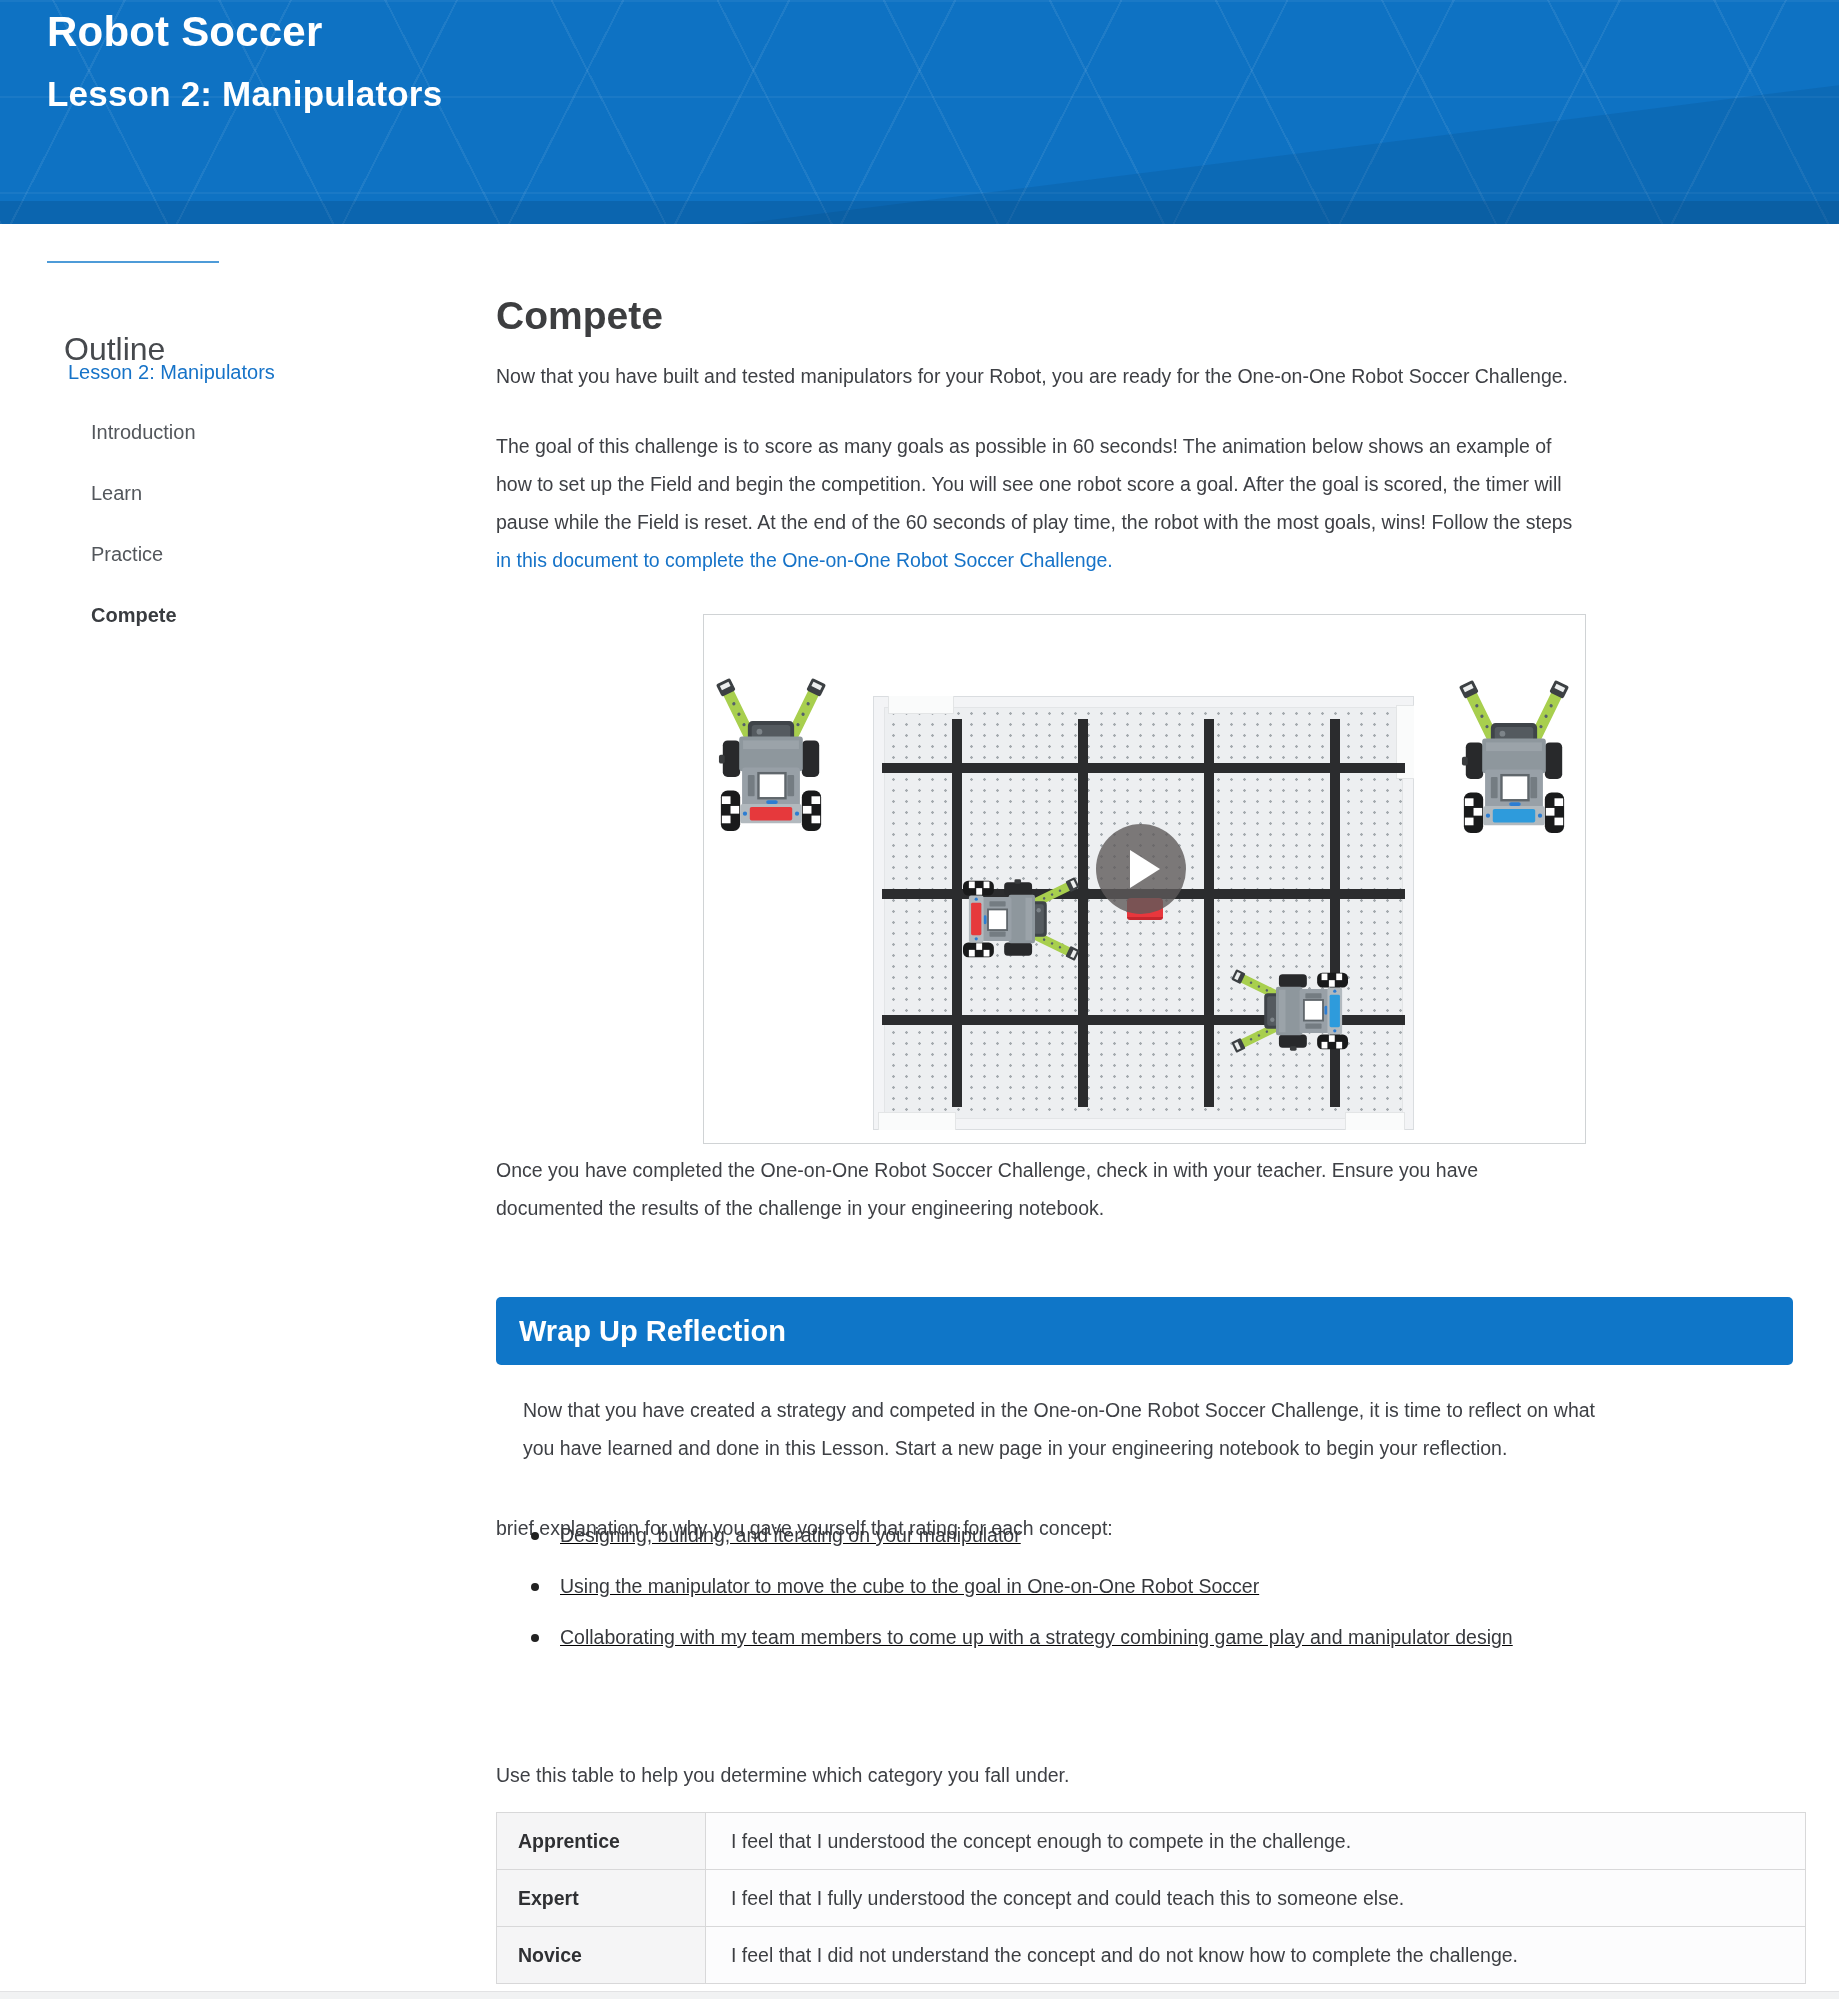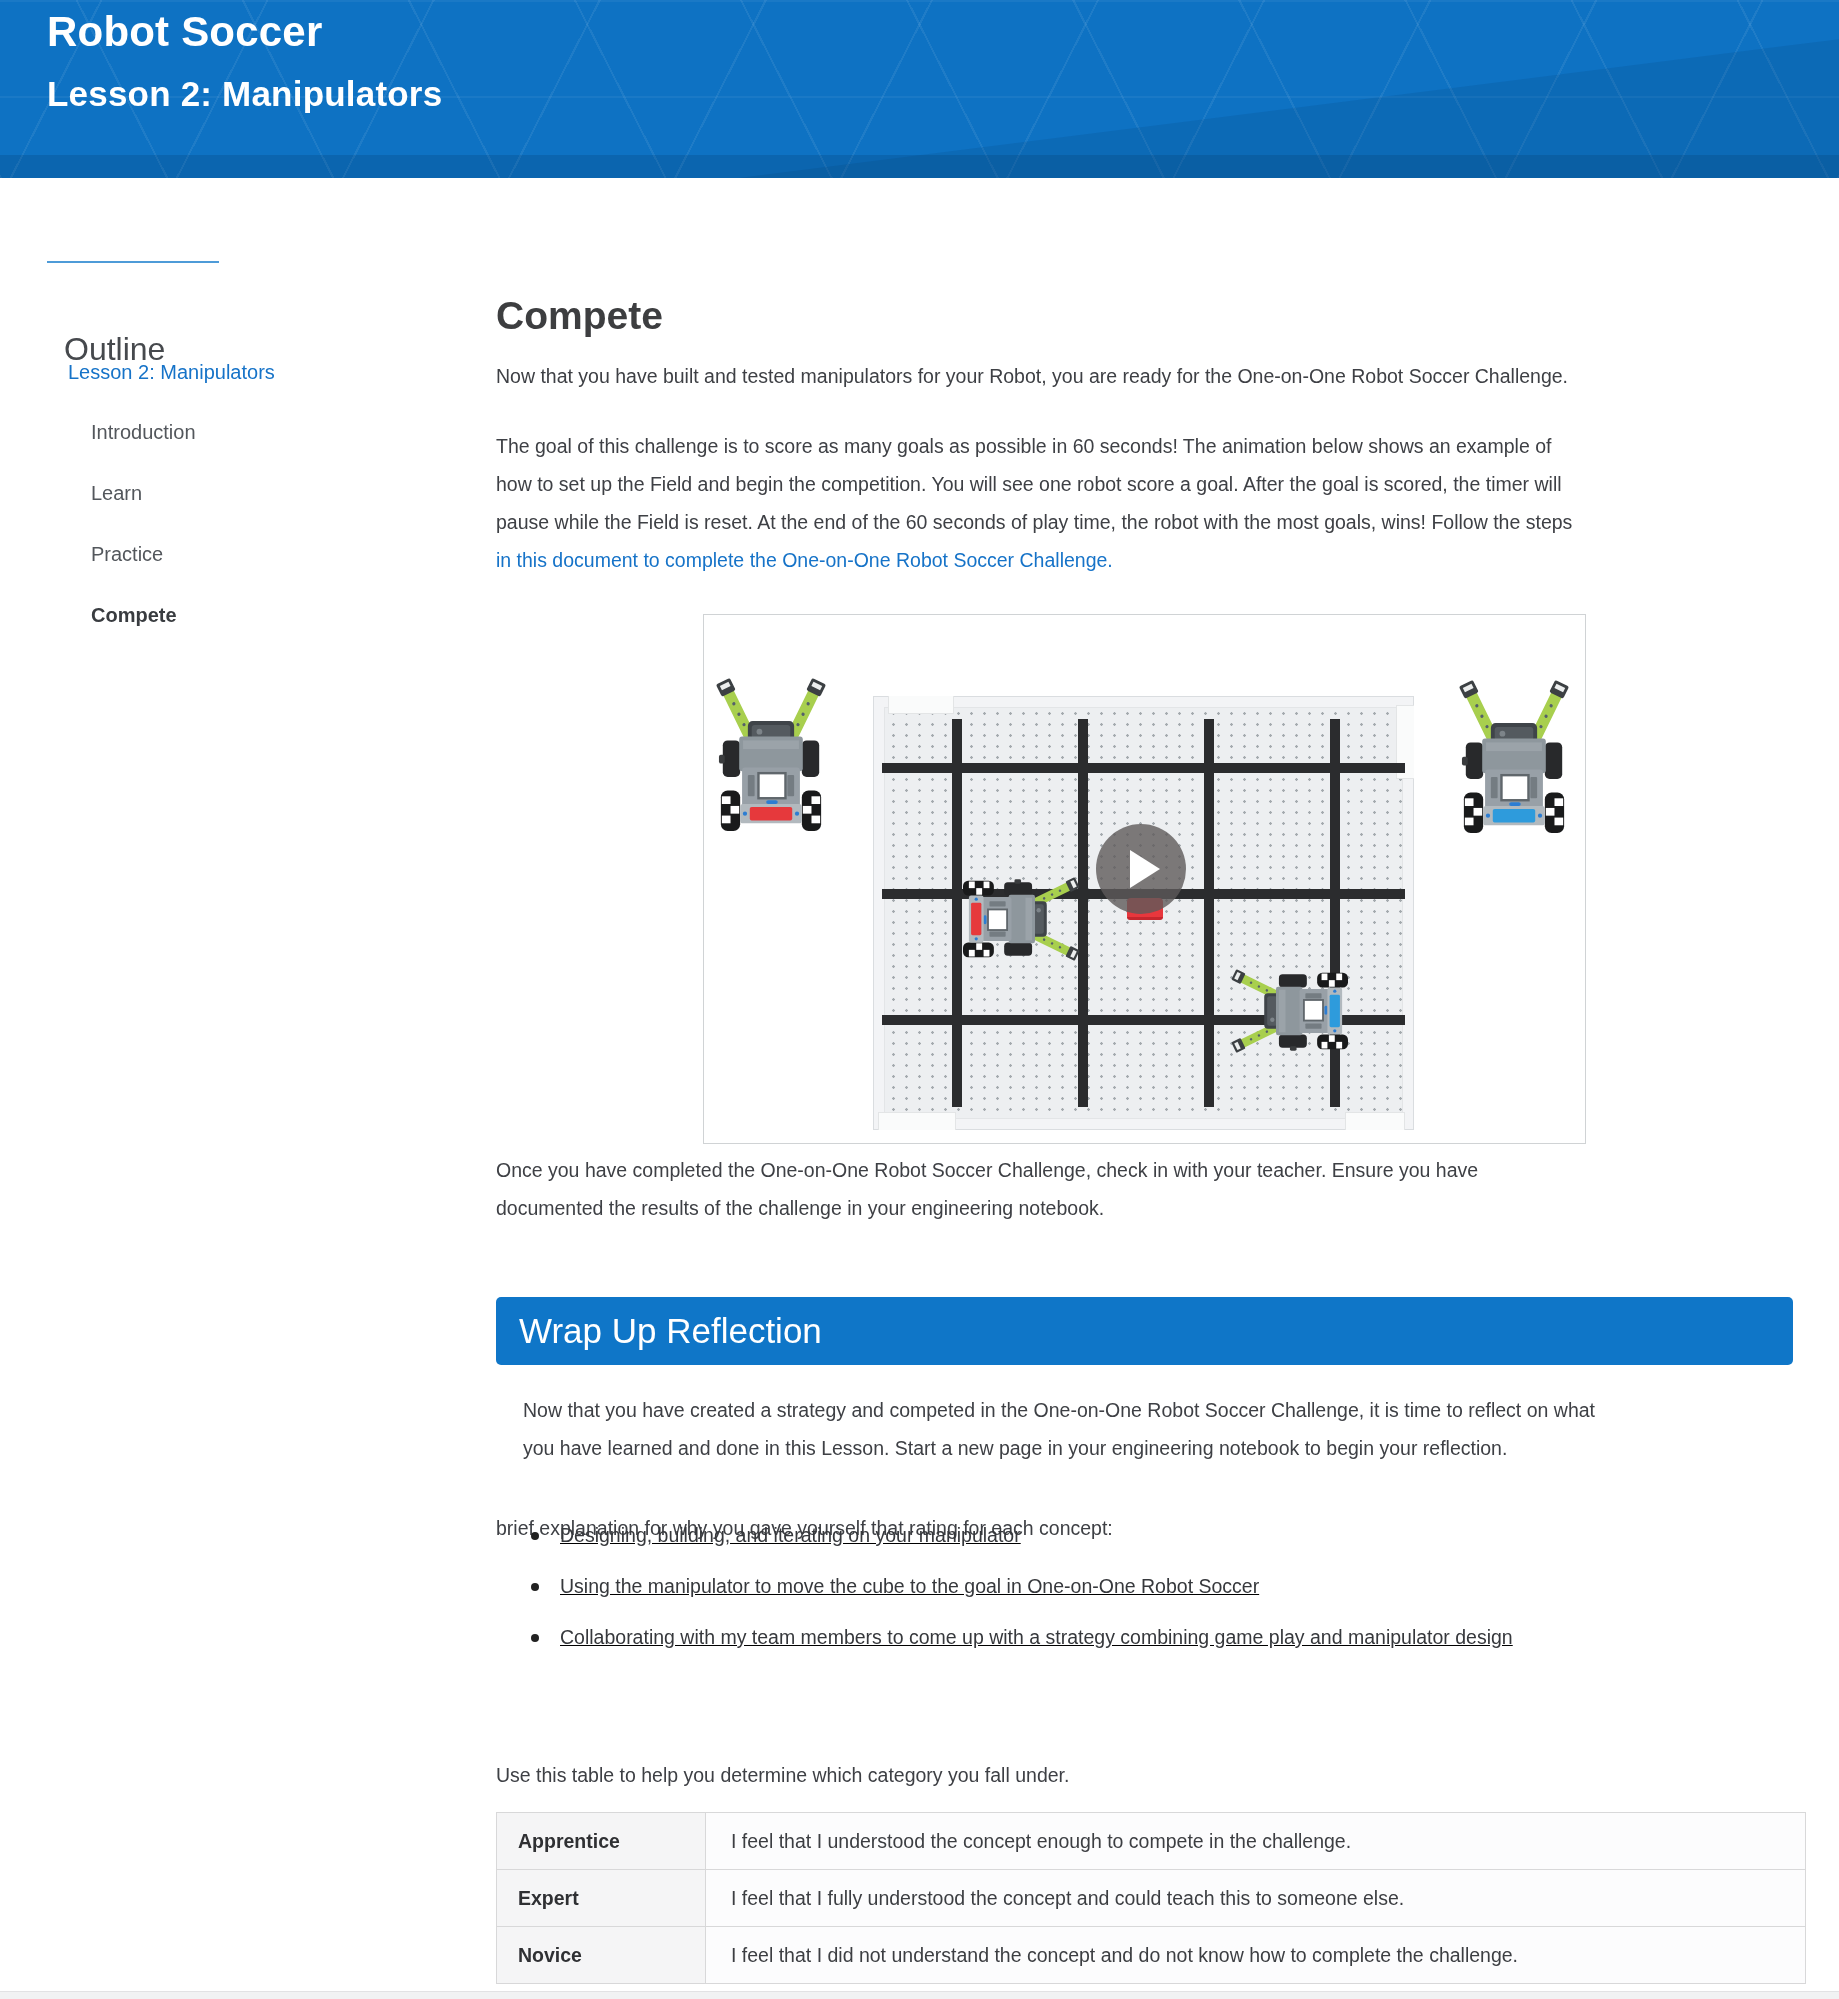--- a/index.html
+++ b/index.html
@@ -2,21 +2,21 @@
 <html><head>
 <meta charset="utf-8">
 <style>
   html,body{margin:0;padding:0;}
   body{
     width:1839px;height:1999px;position:relative;background:#ffffff;
     font-family:"Liberation Sans",sans-serif;overflow:hidden;
     -webkit-font-smoothing:antialiased;
   }
   
-  .header{position:absolute;top:0;left:0;width:1839px;height:178px;background:#0e72c3;overflow:hidden;}
+  .header{position:absolute;top:0;left:0;width:1839px;height:224px;background:#0e72c3;overflow:hidden;}
   .header .mesh{position:absolute;inset:0;
     background-image:
       repeating-linear-gradient(63deg, rgba(255,255,255,.07) 0 2px, rgba(0,0,0,0) 2px 148px),
       repeating-linear-gradient(-63deg, rgba(255,255,255,.07) 0 2px, rgba(0,0,0,0) 2px 148px),
       repeating-linear-gradient(180deg, rgba(255,255,255,.05) 0 2px, rgba(0,0,0,0) 2px 96px);}
   .header .swoosh{position:absolute;right:0;bottom:0;width:1100px;height:178px;
     background:rgba(4,46,88,0.12);clip-path:polygon(100% 22%,100% 100%,0 100%);}
   .header .band{position:absolute;left:0;bottom:0;width:100%;height:23px;background:rgba(3,38,72,0.16);}
   .header .title{position:absolute;left:47px;top:8px;font-size:42px;font-weight:700;color:#ffffff;letter-spacing:.2px;}
   .header .subtitle{position:absolute;left:47px;top:74px;font-size:35px;font-weight:700;color:#ffffff;letter-spacing:.2px;}
@@ -58,21 +58,21 @@
   .cube{position:absolute;left:423px;top:283px;width:36px;height:19px;background:#e8373d;
     border-radius:4px 4px 3px 3px;border-bottom:3px solid #c5272e;}
   .bot{position:absolute;}
   .bot-left{left:12px;top:56px;width:110px;height:160px;--stripe:#e6393c;}
   .bot-right{left:755px;top:58px;width:110px;height:160px;--stripe:#2e9bdc;}
   .bot-red-field{left:278px;top:243px;width:84px;height:122px;--stripe:#e6393c;transform:rotate(90deg);}
   .bot-blue-field{left:541px;top:335px;width:84px;height:122px;--stripe:#2e9bdc;transform:rotate(-90deg);}
   
   .banner{position:absolute;left:496px;top:1297px;width:1297px;height:68px;background:#0f76c8;
     border-radius:5px;display:flex;align-items:center;box-sizing:border-box;padding-left:23px;}
-  .banner span{color:#ffffff;font-size:35px;}
+  .banner span{color:#ffffff;font-size:29px;font-weight:bold;}
   
   .bullets{position:absolute;left:496px;top:1510px;text-decoration:underline;}
   .bullet{position:relative;height:51px;display:flex;align-items:center;padding-left:64px;
     font-size:19.5px;color:#36383c;white-space:nowrap;}
   .bullet::before{content:"";position:absolute;left:35px;top:22px;width:8px;height:8px;border-radius:50%;background:#222;}
   
   .rubric{position:absolute;left:496px;top:1812px;width:1310px;border-collapse:collapse;
     border:1px solid #d8d8d9;font-size:19.5px;}
   .rubric td{border:1px solid #d8d8d9;height:54px;vertical-align:middle;}
   .rubric td.lbl{width:186px;background:#f5f5f6;font-weight:700;color:#2f3033;padding-left:21px;}

